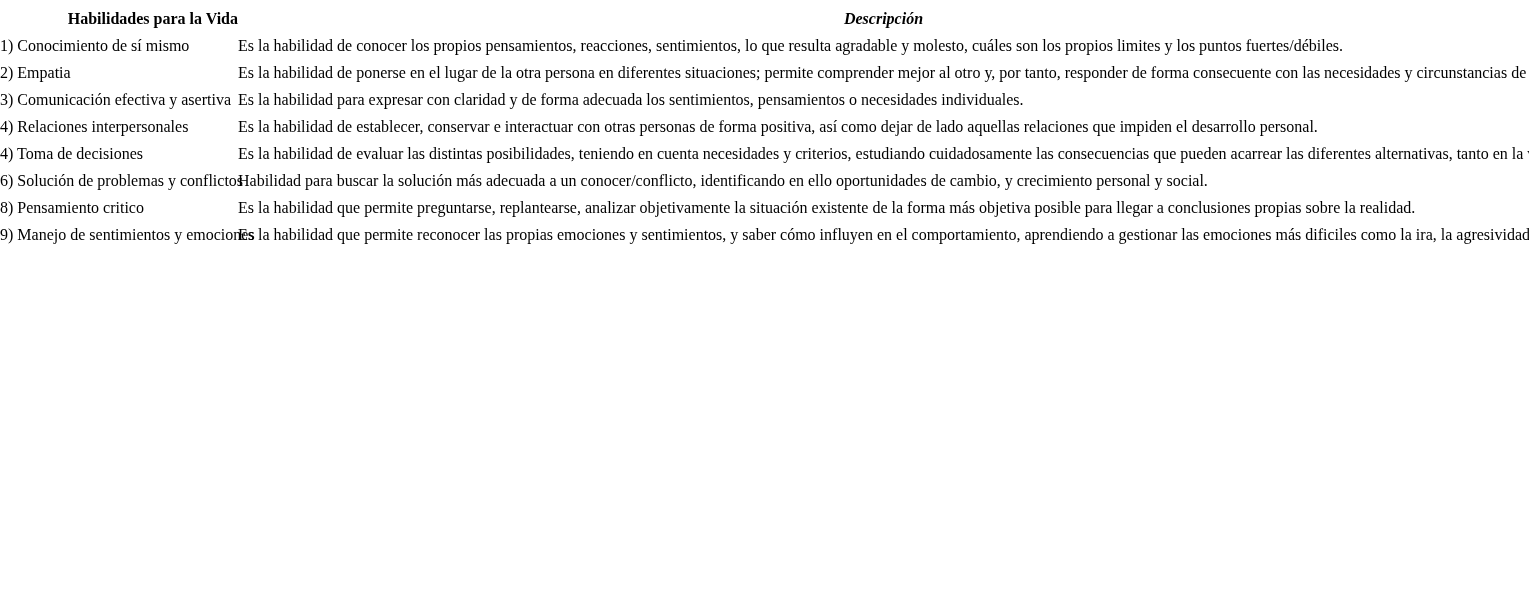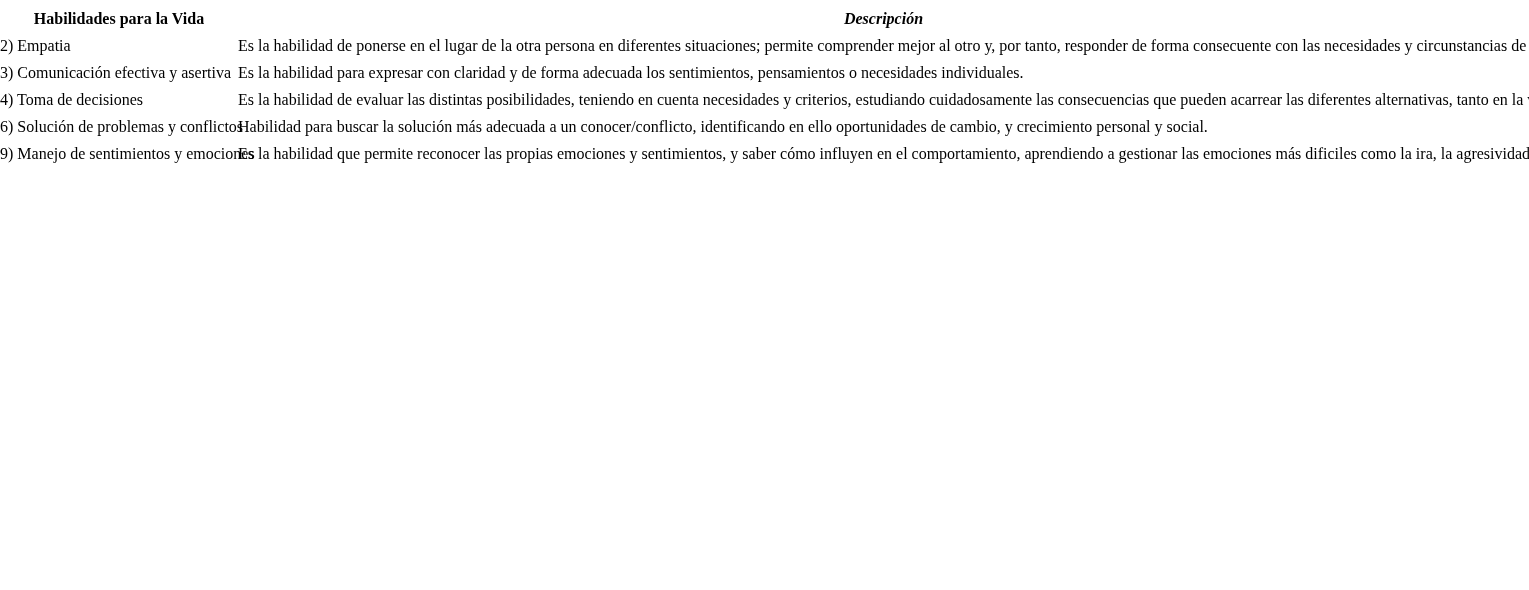--- a/index.html
+++ b/index.html
@@ -27,21 +27,21 @@
     border: none;
     padding: 0;
     height: 27px;
     vertical-align: middle;
     white-space: nowrap;
     overflow: visible;
   }
   col.skill-col { width: 238px; }
   th.skill-header {
     font-weight: bold;
-    text-align: center;
+    text-align: right;
     padding-left: 8px;
   }
   th.desc-header {
     font-weight: bold;
     text-align: center;
     font-style: italic;
   }
   td.skill-cell {
     padding-left: 8px;
     text-align: left;
@@ -58,43 +58,55 @@
     <col class="skill-col">
     <col class="desc-col">
   </colgroup>
   <thead>
     <tr>
       <th class="skill-header">Habilidades para la Vida</th>
       <th class="desc-header">Descripción</th>
     </tr>
   </thead>
   <tbody id="rows">
+  <tr>
+    <td class="skill-cell">1) Conocimiento de sí mismo</td>
+    <td class="desc-cell">Es la habilidad de conocer los propios pensamientos, reacciones, sentimientos, lo que resulta agradable y molesto, cuáles son los propios limites y los puntos fuertes/débiles.</td>
+  </tr>
 
   <tr>
     <td class="skill-cell">2) Empatia</td>
     <td class="desc-cell">Es la habilidad de ponerse en el lugar de la otra persona en diferentes situaciones; permite comprender mejor al otro y, por tanto, responder de forma consecuente con las necesidades y circunstancias de otras personas.</td>
   </tr>
 
   <tr>
     <td class="skill-cell">3) Comunicación efectiva y asertiva</td>
     <td class="desc-cell">Es la habilidad para expresar con claridad y de forma adecuada los sentimientos, pensamientos o necesidades individuales.</td>
   </tr>
 
+  <tr>
+    <td class="skill-cell">4) Relaciones interpersonales</td>
+    <td class="desc-cell">Es la habilidad de establecer, conservar e interactuar con otras personas de forma positiva, así como dejar de lado aquellas relaciones que impiden el desarrollo personal.</td>
+  </tr>
 
   <tr>
     <td class="skill-cell">4) Toma de decisiones</td>
     <td class="desc-cell">Es la habilidad de evaluar las distintas posibilidades, teniendo en cuenta necesidades y criterios, estudiando cuidadosamente las consecuencias que pueden acarrear las diferentes alternativas, tanto en la vida individual como ajena.</td>
   </tr>
 
   <tr>
     <td class="skill-cell">6) Solución de problemas y conflictos</td>
     <td class="desc-cell">Habilidad para buscar la solución más adecuada a un conocer/conflicto, identificando en ello oportunidades de cambio, y crecimiento personal y social.</td>
   </tr>
 
 
+  <tr>
+    <td class="skill-cell">8) Pensamiento critico</td>
+    <td class="desc-cell">Es la habilidad que permite preguntarse, replantearse, analizar objetivamente la situación existente de la forma más objetiva posible para llegar a conclusiones propias sobre la realidad.</td>
+  </tr>
 
   <tr>
     <td class="skill-cell">9) Manejo de sentimientos y emociones</td>
     <td class="desc-cell">Es la habilidad que permite reconocer las propias emociones y sentimientos, y saber cómo influyen en el comportamiento, aprendiendo a gestionar las emociones más dificiles como la ira, la agresividad y la tristeza.</td>
   </tr>
 
 </tbody>
 </table>
 
 </body></html>

